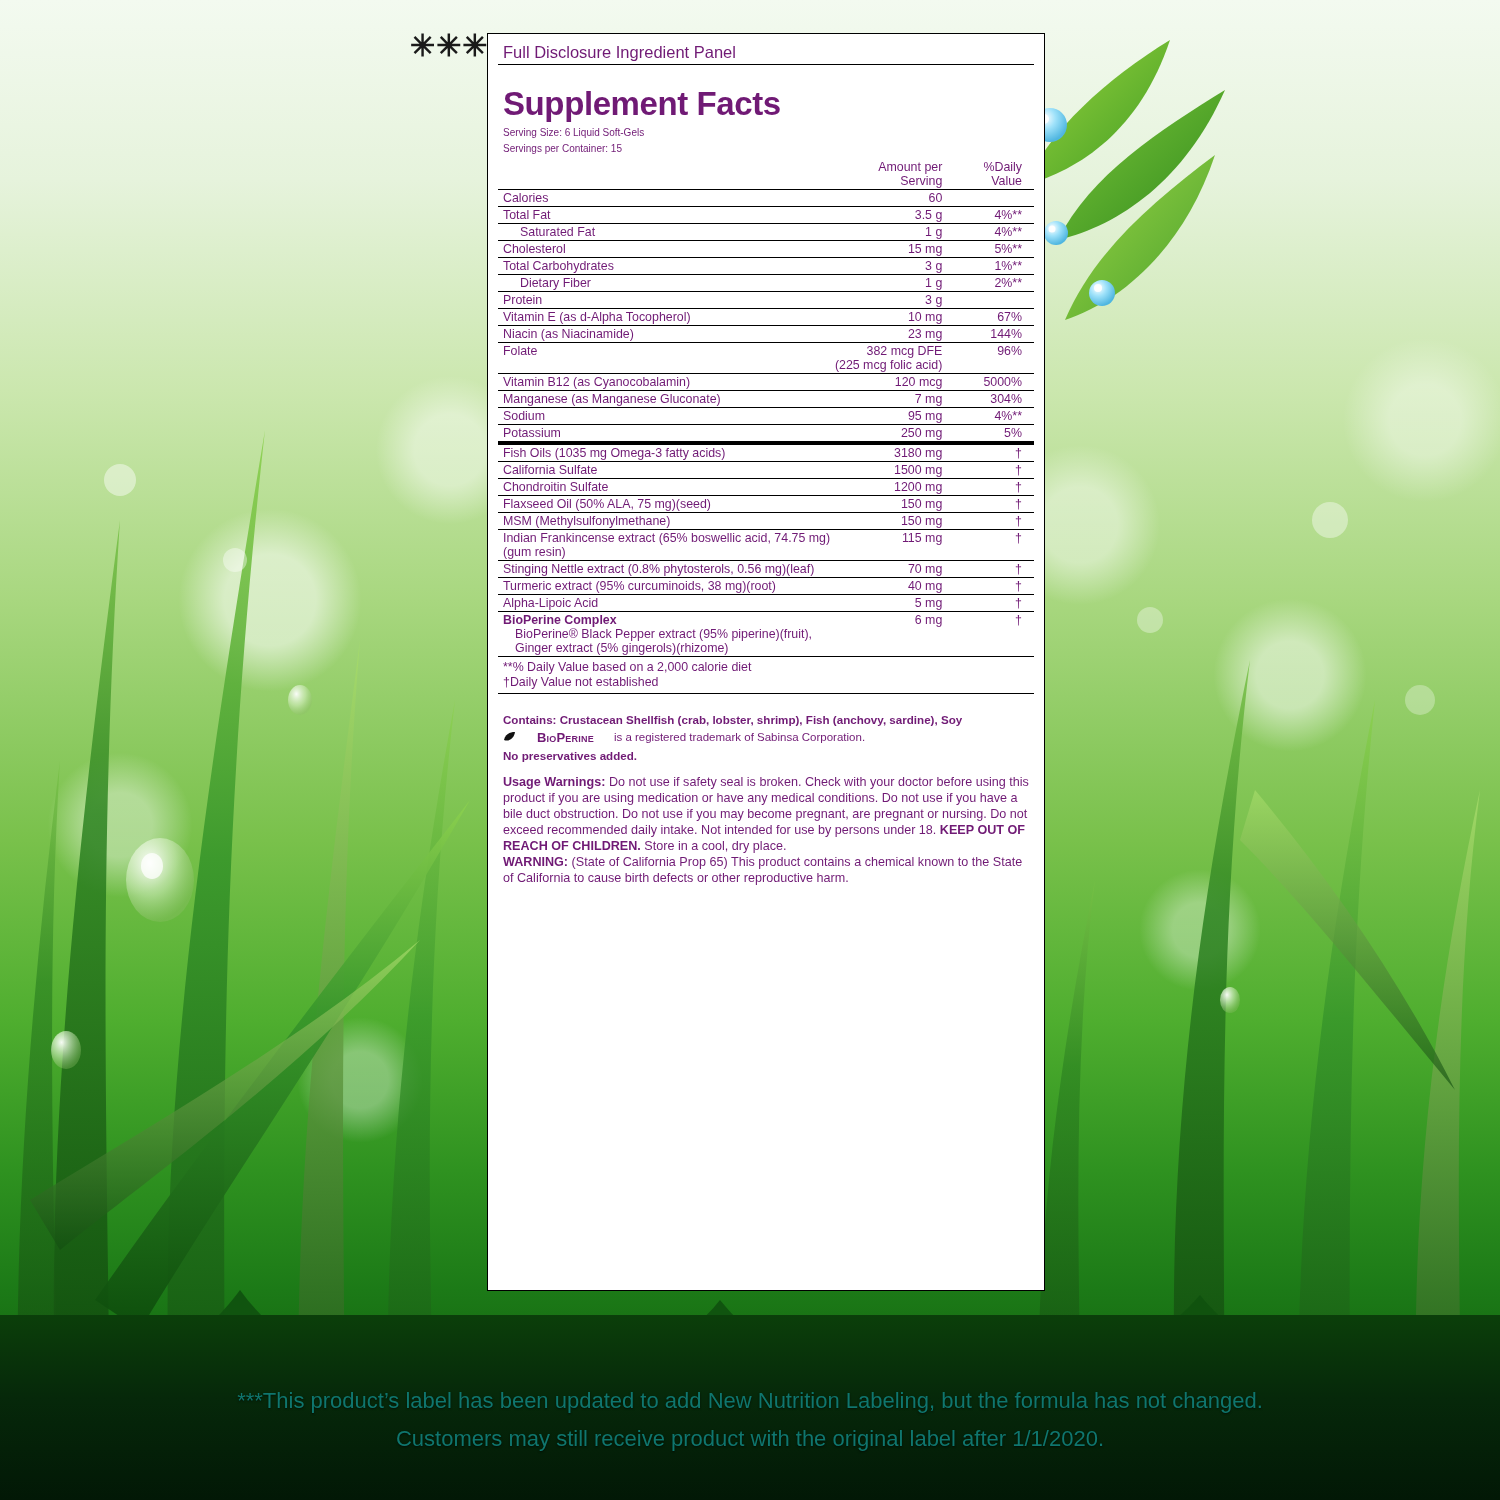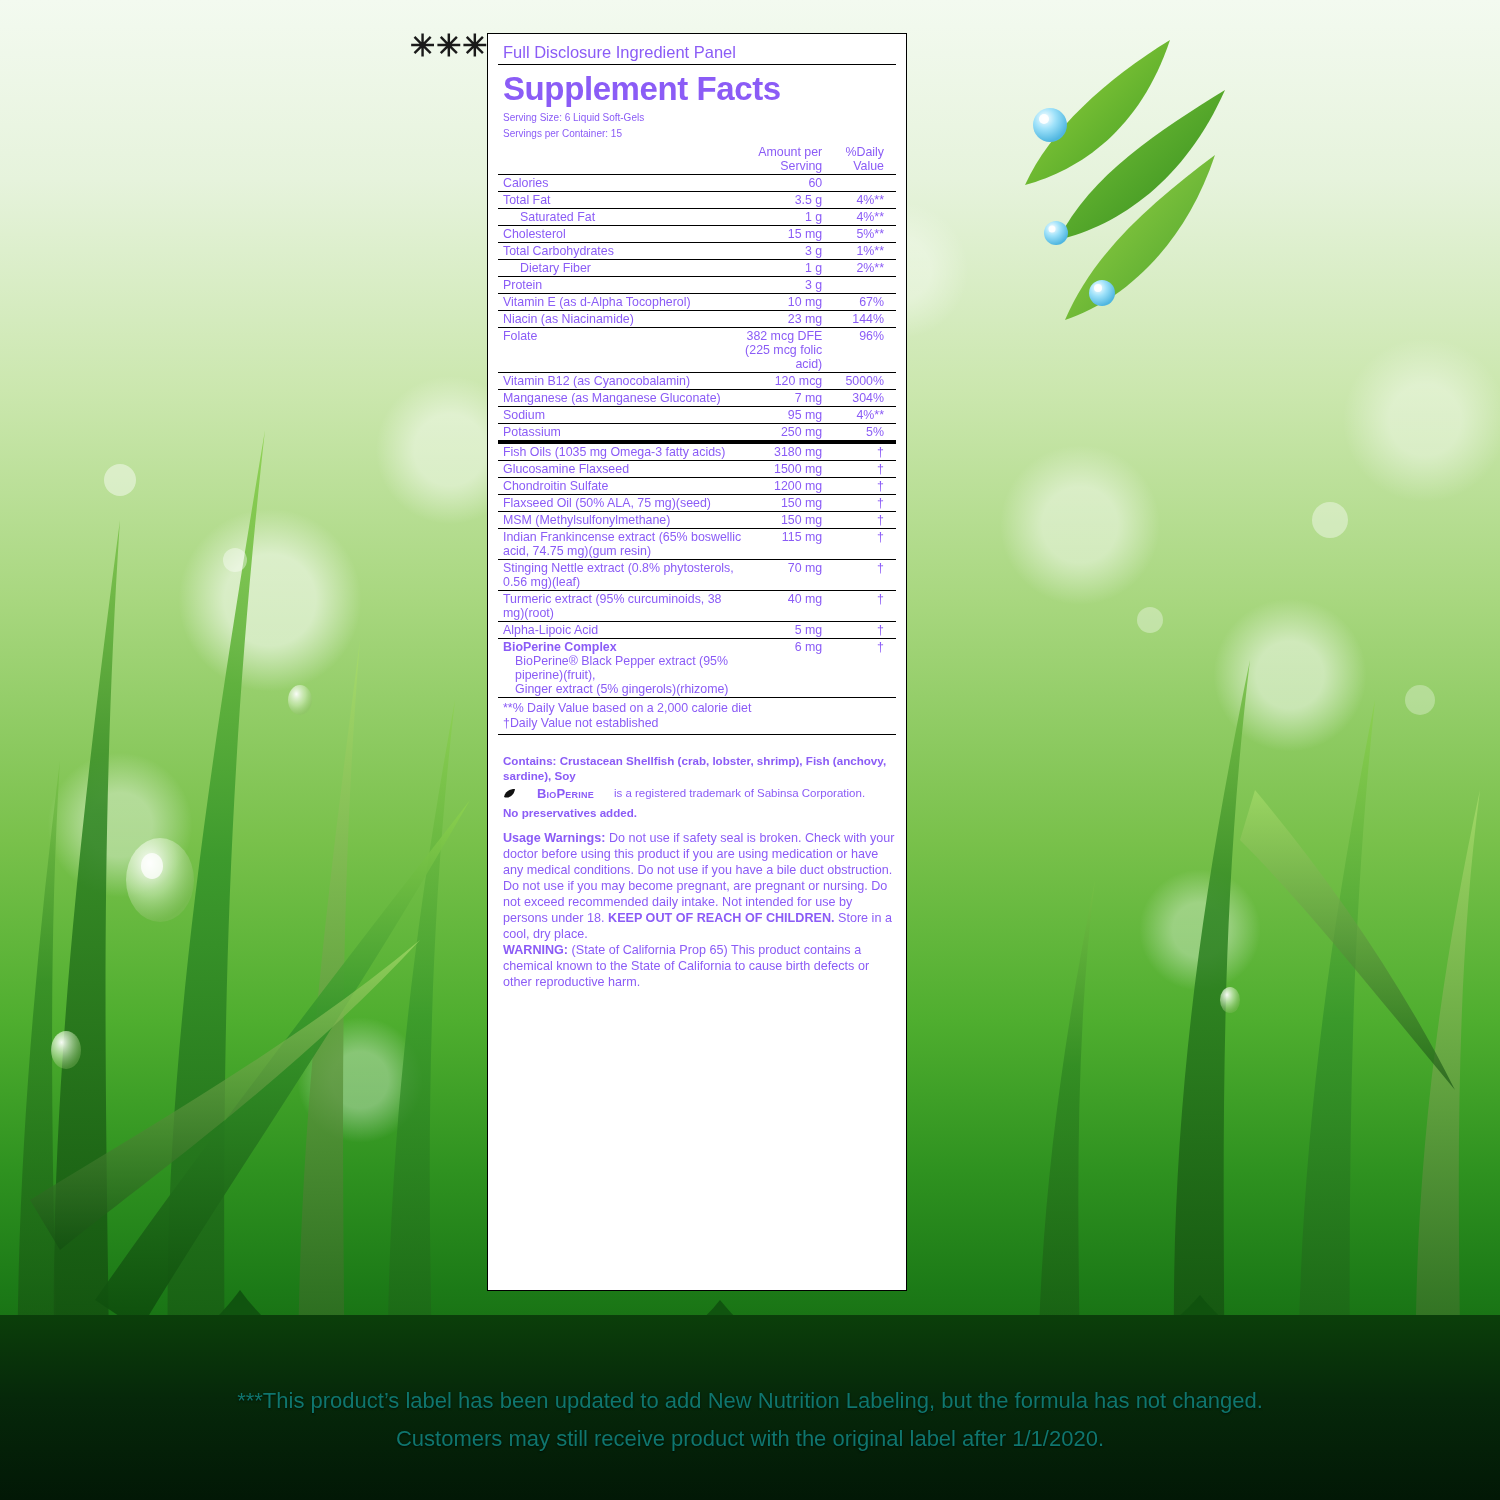--- a/index.html
+++ b/index.html
@@ -50,31 +50,31 @@
 
   
   #asterisk-marker {
     position:absolute; left:410px; top:28px;
     font-size:30px; font-weight:bold; color:#1a1a1a;
     letter-spacing:1px; font-family:"Liberation Sans", sans-serif;
   }
 
   
   #panel {
-    position:absolute; left:487px; top:33px; width:420px; height:1258px;
+    position:absolute; left:487px; top:33px; width:558px; height:1258px;
     background:#ffffff; border:1.5px solid #000;
     padding:6px 10px 8px 10px;
     font-family:"Liberation Sans", sans-serif;
-    color:#8b5cf6;
+    color:#701a75;
   }
   .fdip-title { font-size:16.5px; margin:3px 0 2px 5px; }
   .directions { font-size:12.4px; line-height:15.5px; margin:0 0 3px 5px; }
   .directions b { font-weight:bold; }
 
-  .sf-box { border-top:1.5px solid #000; padding-top:2px; }
+  .sf-box { border-top:1.5px solid #000; padding-top:17px; }
   .sf-title { font-size:33px; font-weight:bold; letter-spacing:-.4px; margin:3px 0 2px 5px; }
   .sf-serv { font-size:10px; line-height:15.5px; margin-left:5px; }
 
   table.facts { width:100%; border-collapse:collapse; margin-top:3px; font-size:12.4px; }
   table.facts td { padding:1px 0 1px 0; vertical-align:top; }
   .c-name { width:62%; padding-left:5px !important; }
   .c-amt  { width:25%; text-align:right; padding-right:22px !important; }
   .c-dv   { width:13%; text-align:right; padding-right:12px !important; }
 
   .hdr td { border-bottom:1.5px solid #000; font-size:12.4px; text-align:right; padding-bottom:2px; }
@@ -274,21 +274,21 @@
             <td class="c-name">Potassium</td>
             <td class="c-amt">250 mg</td>
             <td class="c-dv">5%</td>
           </tr>
           <tr class="thickrule">
             <td class="c-name">Fish Oils (1035 mg Omega-3 fatty acids)</td>
             <td class="c-amt">3180 mg</td>
             <td class="c-dv">†</td>
           </tr>
           <tr class="rule">
-            <td class="c-name">Glucosamine Flaxseed</td>
+            <td class="c-name">California Sulfate</td>
             <td class="c-amt">1500 mg</td>
             <td class="c-dv">†</td>
           </tr>
           <tr class="rule">
             <td class="c-name">Chondroitin Sulfate</td>
             <td class="c-amt">1200 mg</td>
             <td class="c-dv">†</td>
           </tr>
           <tr class="rule">
             <td class="c-name">Flaxseed Oil (50% ALA, 75 mg)(seed)</td>

